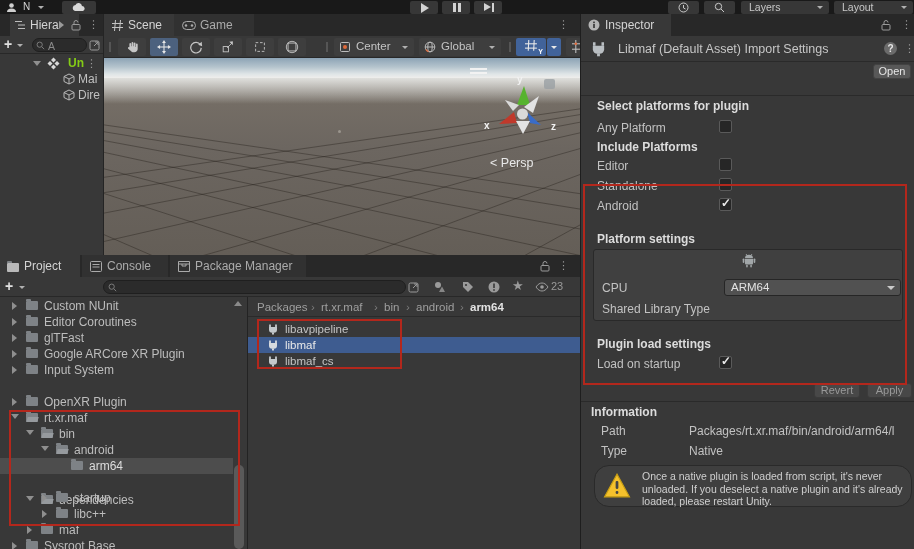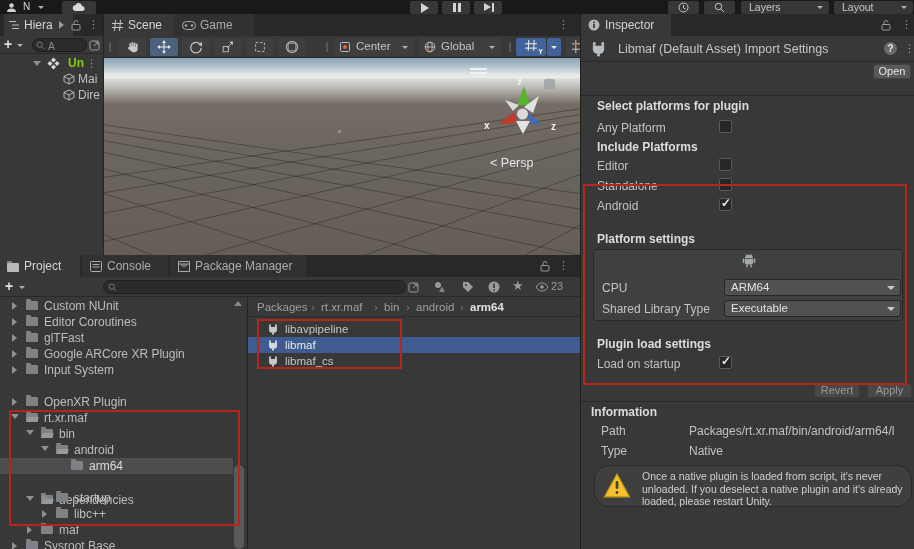--- a/index.html
+++ b/index.html
@@ -94,21 +94,21 @@
       <span class="caret sm abs" style="right:6px;top:5px"></span>
     </div>
   <div class="tbtn" style="left:834px;width:79px">
       <span class="abs nw" style="left:8px;top:0;font-size:10.5px;color:#c8c8c8">Layout</span>
       <span class="caret sm abs" style="right:6px;top:5px"></span>
     </div>
 </div>
 
 <div id="hier">
   <div class="tabbar">
-    <div class="tab active" style="left:4px;width:69px;overflow:hidden">
+    <div class="tab active" style="left:10px;width:69px;overflow:hidden">
       <svg class="abs" style="left:5px;top:6px" width="12" height="10" viewBox="0 0 12 10">
           <g stroke="#bdbdbd">
             <line x1="0" y1="1.5" x2="7" y2="1.5"></line>
             <line x1="3" y1="5" x2="10" y2="5"></line>
             <line x1="3" y1="8.5" x2="10" y2="8.5"></line>
           </g>
         </svg>
       <span class="lbl nw" style="left:20px">Hiera</span>
     </div>
     <div class="abs" style="left:59px;top:7px;width:0;height:0;border-left:5px solid #9a9a9a;border-top:4px solid transparent;border-bottom:4px solid transparent"></div>
@@ -535,21 +535,20 @@
           <rect x="9.3" y="11.8" width="1.5" height="2.8" rx="0.75"></rect>
         </g>
         <g stroke="#a2a7a9" stroke-width="0.9">
           <line x1="5" y1="1" x2="6" y2="2.4"></line>
           <line x1="11" y1="1" x2="10" y2="2.4"></line>
         </g>
       </svg>
     <div class="ilabel" style="left:8px;top:31px">CPU</div>
     <div class="dd" style="left:130px;top:29px;width:177px"><span>ARM64</span><span class="caret"></span></div>
     <div class="ilabel" style="left:8px;top:52px">Shared Library Type</div>
-    <div class="dd" style="left:130px;top:50px;width:177px"><span>Executable</span><span class="caret"></span></div>
   </div>
 
   <div class="ibold" style="left:16px;top:323px">Plugin load settings</div>
   <div class="ilabel" style="left:16px;top:343px">Load on startup</div>
   <div class="cb on" style="left:138px;top:342px">
       <span class="ck">✓</span>
     </div>
 
   <div class="btn dim" style="left:233px;top:369px;width:46px;height:15px;line-height:13px">Revert</div>
   <div class="btn dim" style="left:286px;top:369px;width:45px;height:15px;line-height:13px">Apply</div>

